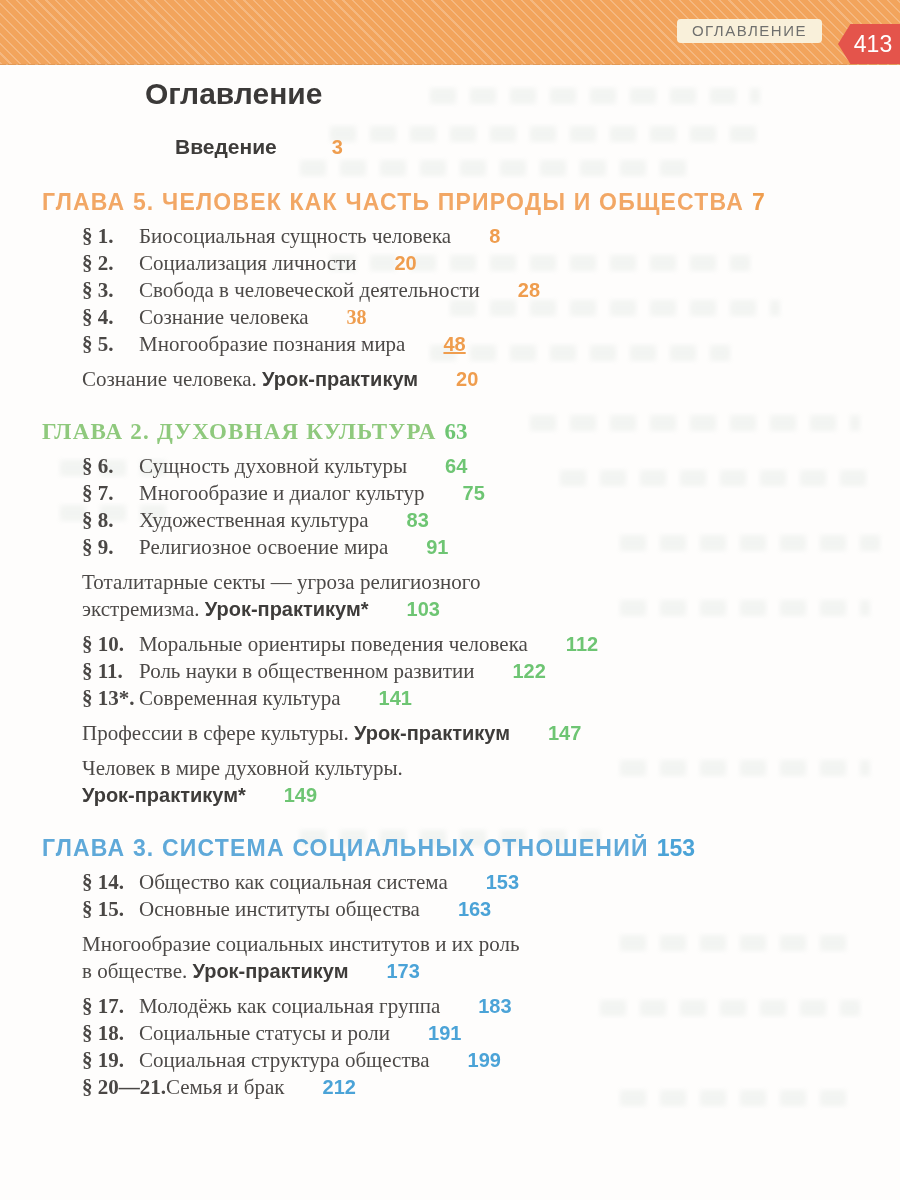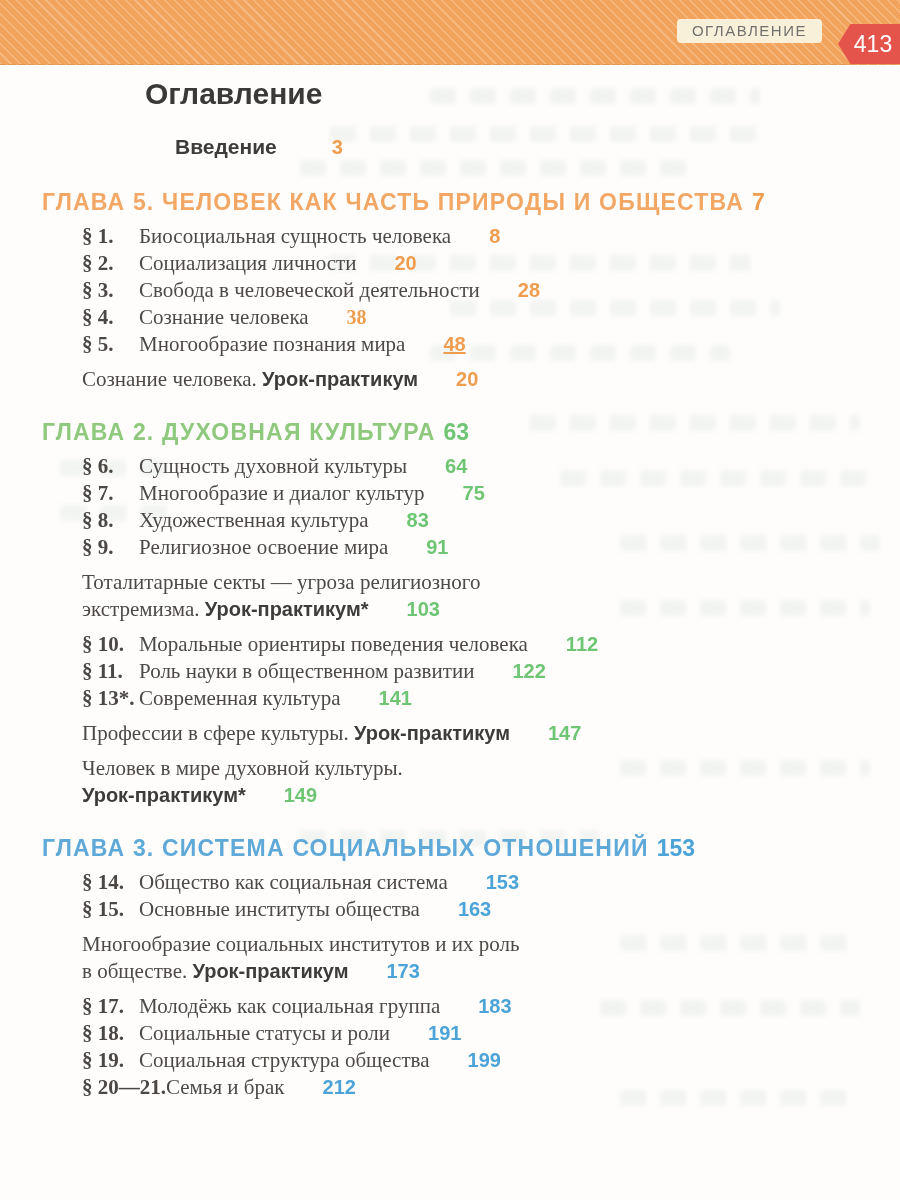--- a/index.html
+++ b/index.html
@@ -172,21 +172,21 @@
   <div class="row section">
     <span class="slabel">§ 5.</span><span>Многообразие познания мира</span><span class="pnum" style="color: rgb(239, 157, 78); text-decoration: underline;">48</span>
   </div>
 <div class="row practicum">
               <div><span>Сознание человека. </span><span class="bold">Урок-практикум</span><span class="pnum" style="color: rgb(239, 157, 78);">20</span></div>
             </div>
           </div>
   </section>
 
   <section>
-    <h2 class="chapter-heading" style="color: rgb(143, 201, 125);">
+    <h2 class="chapter-heading" style="color: rgb(143, 201, 125); font-family: Liberation Serif, serif;">
       <span>ГЛАВА 2. ДУХОВНАЯ КУЛЬТУРА</span><span class="chpage" style="color: rgb(110, 197, 115);">63</span>
     </h2>
     <div class="entries">
   <div class="row section">
     <span class="slabel">§ 6.</span><span>Сущность духовной культуры</span><span class="pnum" style="color: rgb(110, 197, 115);">64</span>
   </div>
 
   <div class="row section">
     <span class="slabel">§ 7.</span><span>Многообразие и диалог культур</span><span class="pnum" style="color: rgb(110, 197, 115);">75</span>
   </div>

